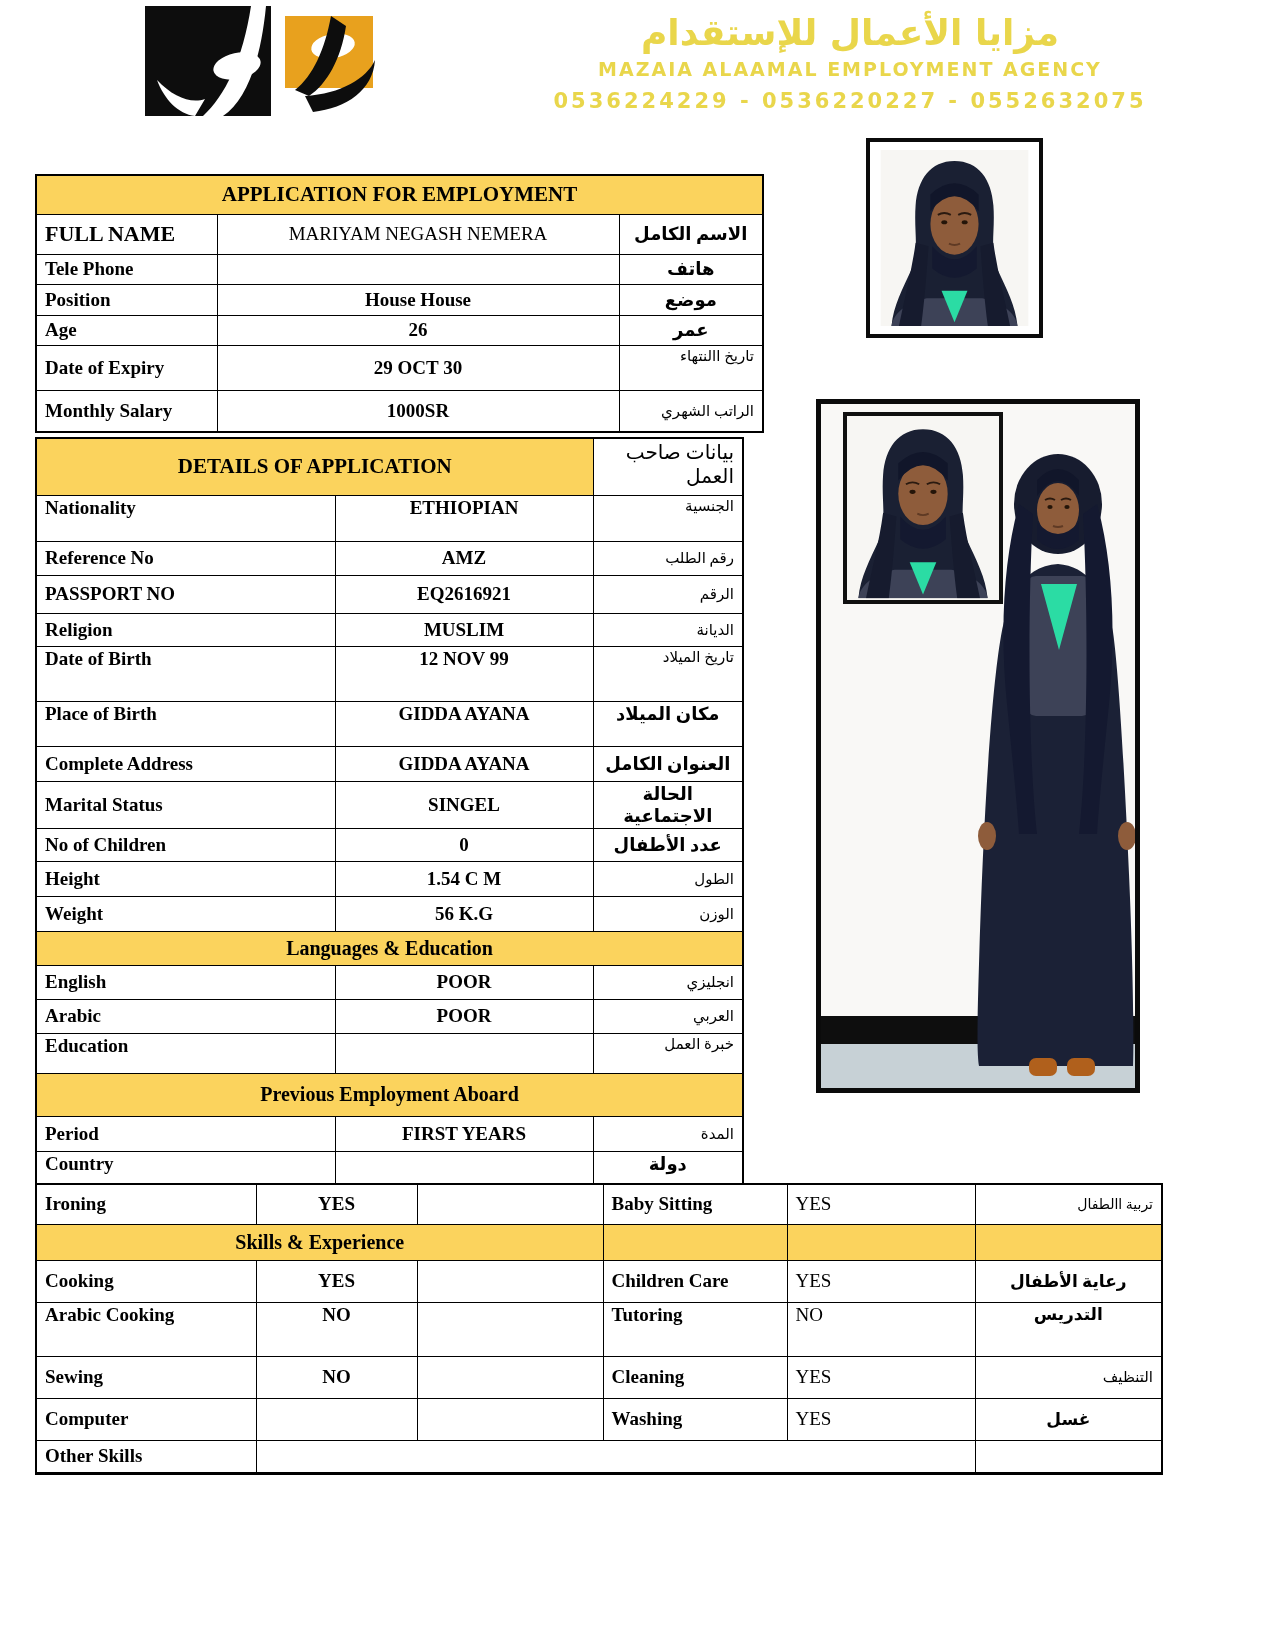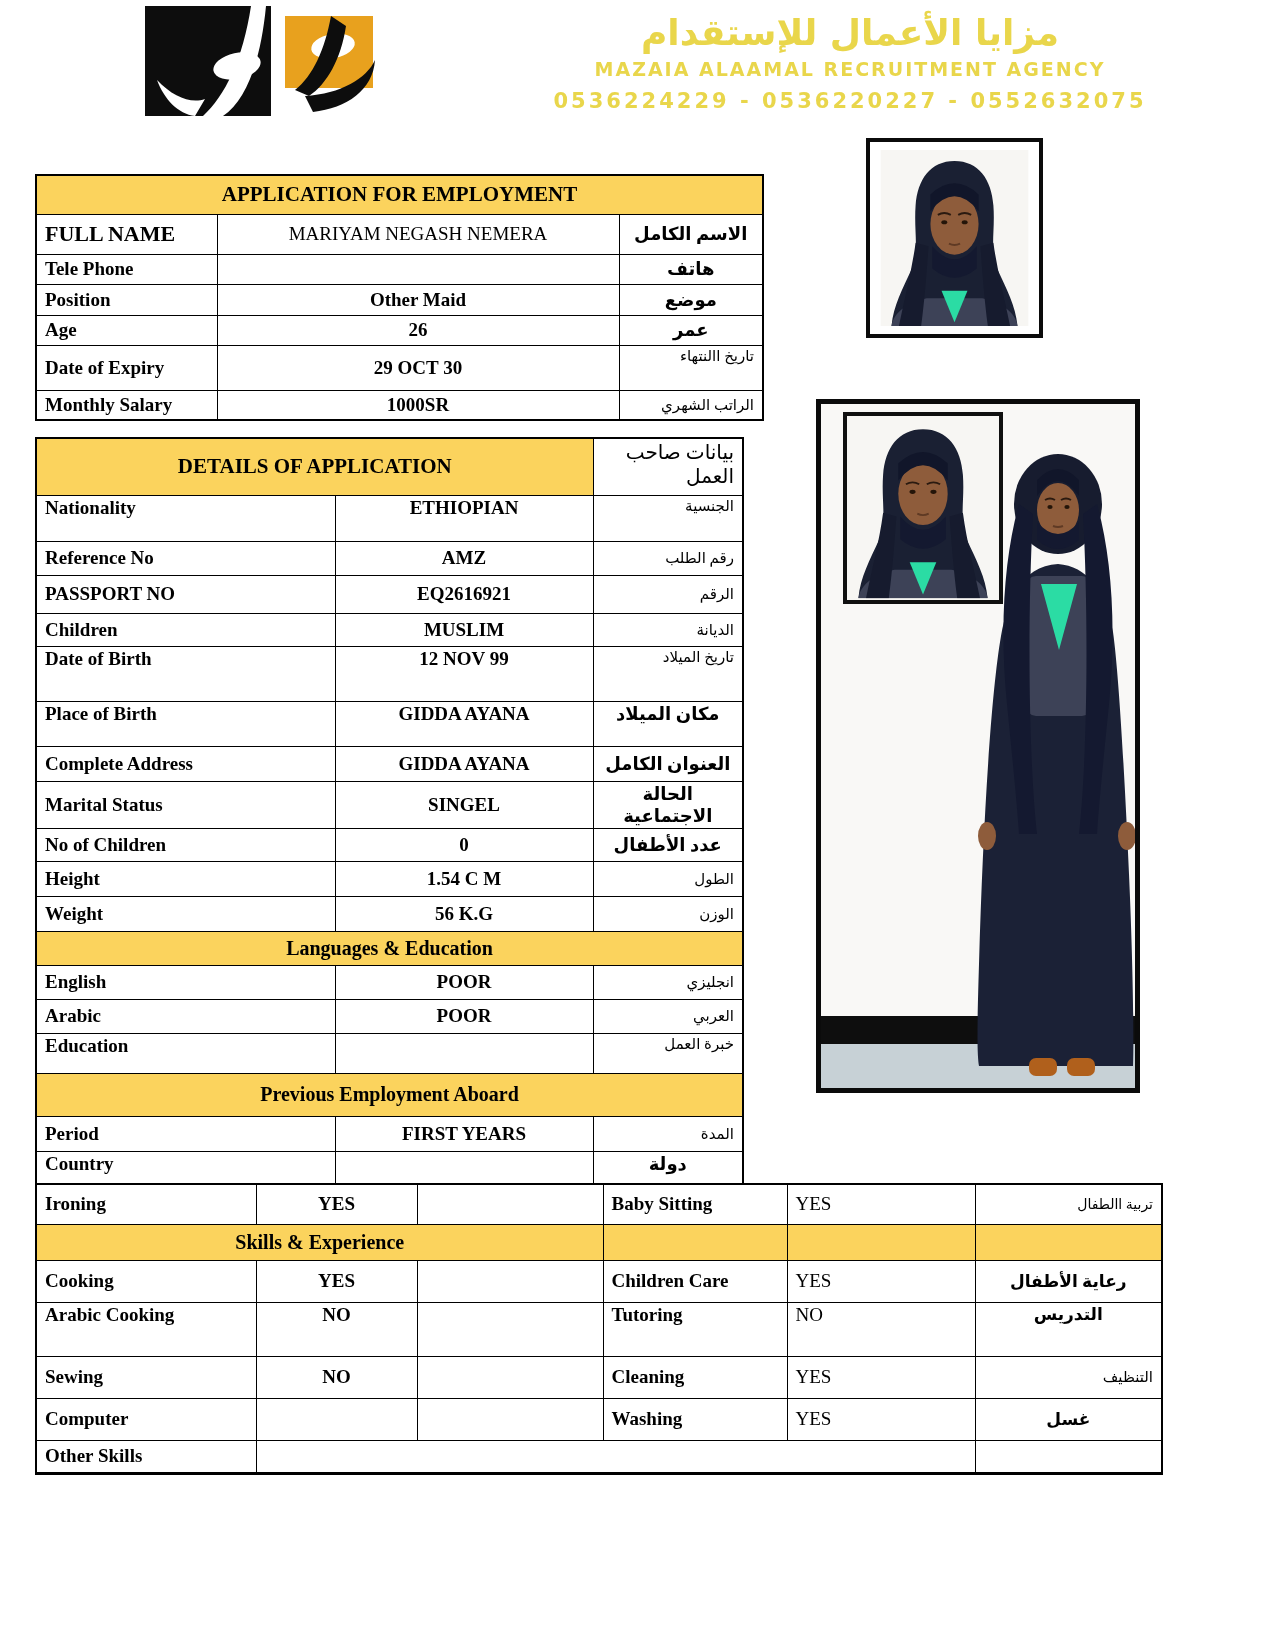--- a/index.html
+++ b/index.html
@@ -65,21 +65,21 @@
       <ellipse cx="188" cy="42" rx="22" ry="12" fill="#ffffff" transform="rotate(-10 188 42)"></ellipse>
       <path d="M58,112 C80,92 98,55 106,2 L121,2 C116,55 102,96 78,112 Z" fill="#ffffff"></path>
       <path d="M12,76 C28,93 46,100 60,95 L50,112 C33,110 19,95 12,76 Z" fill="#ffffff"></path>
       <path d="M150,86 C168,72 180,45 186,12 L201,22 C196,55 182,80 164,92 Z" fill="#0d0d0d"></path>
       <path d="M160,92 C196,90 222,74 230,56 C228,86 202,104 168,108 Z" fill="#0d0d0d"></path>
     </svg>
   </div>
 
   <div id="agency-header">
     <div class="ar-name">مزايا الأعمال للإستقدام</div>
-    <div class="en-name">MAZAIA ALAAMAL RECRUITMENT AGENCY</div>
+    <div class="en-name">MAZAIA ALAAMAL EMPLOYMENT AGENCY</div>
     <div class="phones">0536224229 - 0536220227 - 0552632075</div>
   </div>
 
   <div class="photo-frame" style="left:866px;top:138px;width:169px;height:192px;">
     <svg width="151" height="176" viewBox="0 0 160 190">
         <use href="#headshot"></use>
       </svg>
   </div>
 
   <table class="doc" id="application-table" style="left:35px;top:174px;width:727px;">
@@ -97,34 +97,34 @@
       <td class="val plain">MARIYAM NEGASH NEMERA</td>
       <td class="ar b">الاسم الكامل</td>
     </tr>
     <tr style="height:30px">
       <td class="lbl">Tele Phone</td>
       <td class="val"></td>
       <td class="ar b">هاتف</td>
     </tr>
     <tr style="height:31px">
       <td class="lbl">Position</td>
-      <td class="val">Other Maid</td>
+      <td class="val">House House</td>
       <td class="ar b">موضع</td>
     </tr>
     <tr style="height:30px">
       <td class="lbl">Age</td>
       <td class="val">26</td>
       <td class="ar b">عمر</td>
     </tr>
     <tr style="height:45px">
       <td class="lbl">Date of Expiry</td>
       <td class="val">29 OCT 30</td>
       <td class="ar" style="vertical-align:top">تاريخ االنتهاء</td>
     </tr>
-    <tr style="height:30px">
+    <tr style="height:42px">
       <td class="lbl">Monthly Salary</td>
       <td class="val">1000SR</td>
       <td class="ar">الراتب الشهري</td>
     </tr>
   </tbody>
     </table>
 
   <table class="doc" id="details-table" style="left:35px;top:437px;width:707px;">
     <colgroup>
         <col style="width:299px">
@@ -145,21 +145,21 @@
           <td class="lbl">Reference No</td>
           <td class="val">AMZ</td>
           <td class="ar">رقم الطلب</td>
         </tr>
     <tr style="height:38px">
           <td class="lbl">PASSPORT NO</td>
           <td class="val">EQ2616921</td>
           <td class="ar">الرقم</td>
         </tr>
     <tr style="height:33px">
-          <td class="lbl">Children</td>
+          <td class="lbl">Religion</td>
           <td class="val">MUSLIM</td>
           <td class="ar">الديانة</td>
         </tr>
     <tr style="height:55px">
           <td class="lbl" style="vertical-align:top">Date of Birth</td>
           <td class="val" style="vertical-align:top">12 NOV 99</td>
           <td class="ar" style="vertical-align:top">تاريخ الميلاد</td>
         </tr>
     <tr style="height:45px">
           <td class="lbl" style="vertical-align:top">Place of Birth</td>

